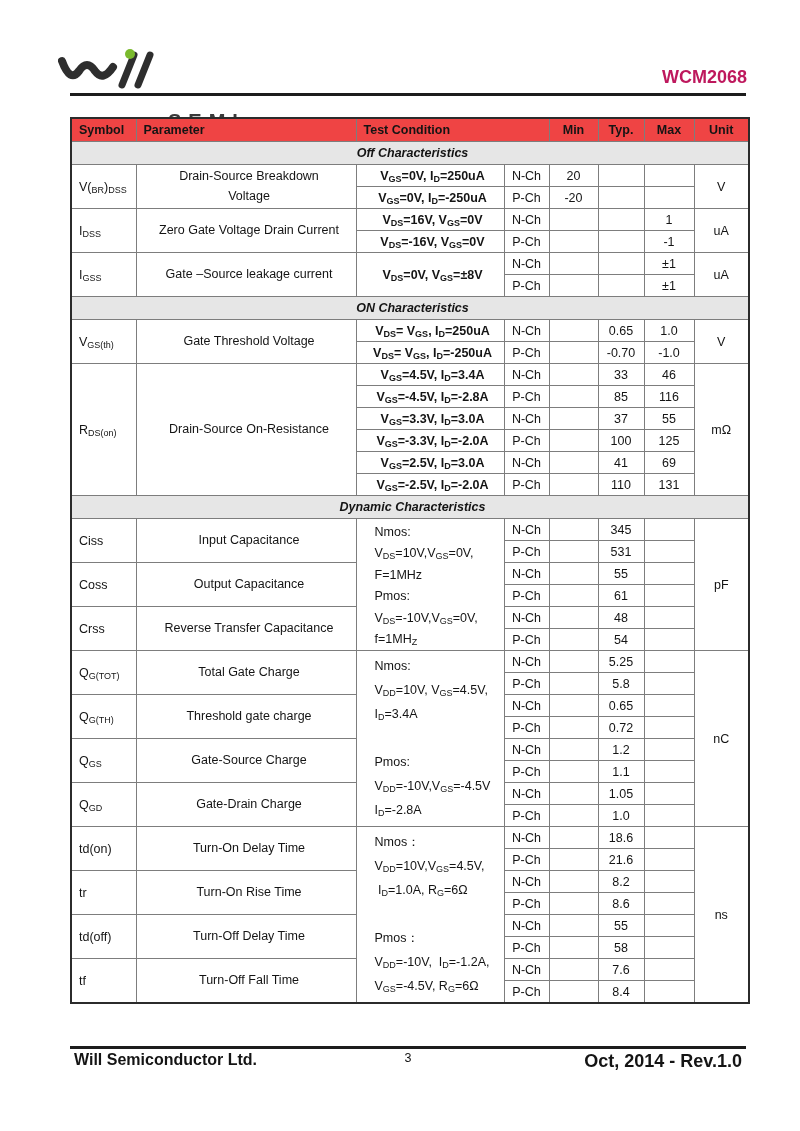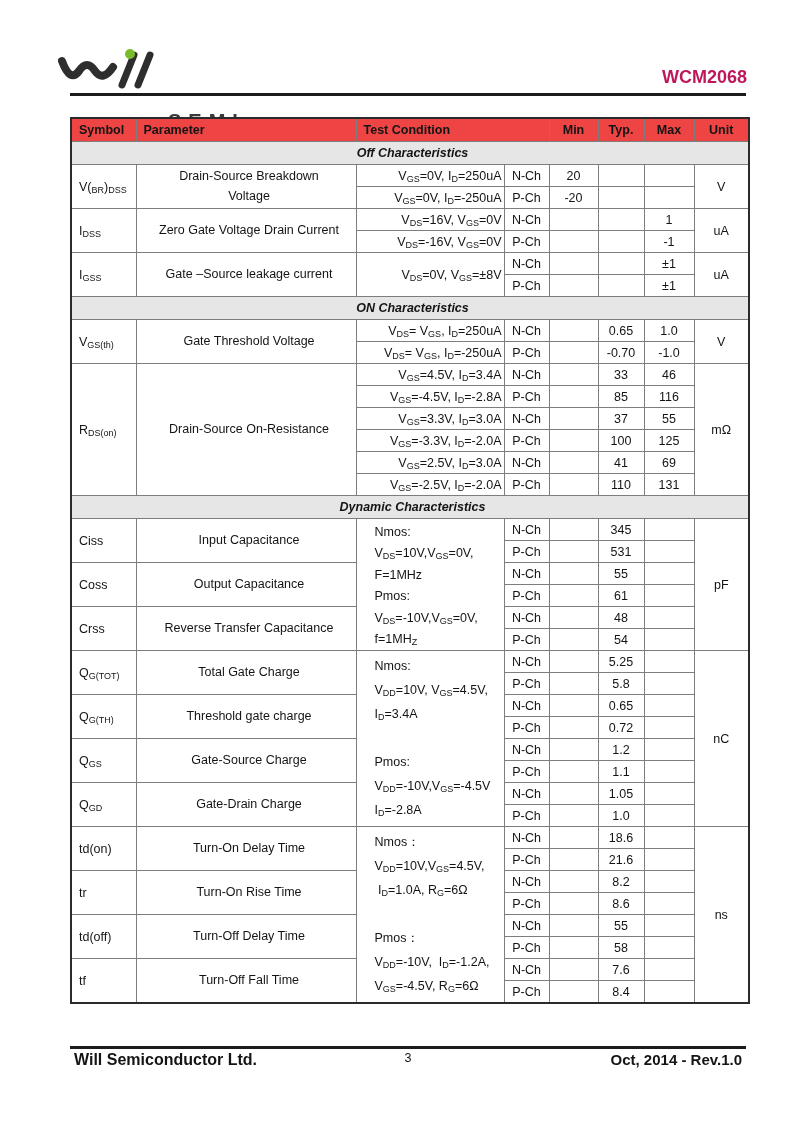--- a/index.html
+++ b/index.html
@@ -19,31 +19,31 @@
   .tblwrap{position:absolute;left:70px;top:117px;}
   table{border-collapse:collapse;table-layout:fixed;width:680px;border:2px solid #2b2b2b;}
   col.c1{width:65px}col.c2{width:220px}col.c3{width:148px}col.c4{width:45px}
   col.c5{width:49px}col.c6{width:46px}col.c7{width:50px}col.c8{width:55px}
   th,td{border:1px solid #7d7d7d;font-size:12.5px;height:21px;padding:0 2px;vertical-align:middle;overflow:hidden;}
   th{background:#ef4444;font-weight:bold;text-align:left;padding-left:7px;height:22px;}
   th.hc{text-align:center;padding-left:2px;}
   td.section{background:#e6e6e6;font-weight:bold;text-align:center;padding-left:7px;height:22px;font-style:italic;}
   td.sym{text-align:left;padding-left:7px;}
   td.param{text-align:center;padding-left:8px;line-height:1.55;}
-  td.cond{text-align:right;padding-left:7px;}
+  td.cond{text-align:center;padding-left:7px;font-weight:bold;}
   td.condblk{text-align:left;padding-left:18px;vertical-align:top;padding-top:3px;line-height:21.4px;}
   td.lh24{line-height:24px;}
   td.ch,td.min,td.typ,td.max,td.unit{text-align:center;}
   sub{font-size:9px;vertical-align:-2px;line-height:0;}
   sup{font-size:9px;vertical-align:4px;line-height:0;}
 
   
   .footer-company{position:absolute;left:74px;top:1051px;font-size:16px;font-weight:bold;}
   .footer-page{position:absolute;left:70px;top:1051px;width:676px;text-align:center;font-size:12.5px;}
-  .footer-rev{position:absolute;right:58px;top:1051px;font-size:15px;font-weight:bold;}
+  .footer-rev{position:absolute;right:58px;top:1051px;font-size:18px;font-weight:bold;}
 </style>
 </head>
 <body>
 
 <div class="page">
 
   <svg class="logo" viewBox="0 0 200 44">
     <path d="M4,13 Q12,35 21,23 Q29,11 37,23 Q45,34 55,19" fill="none" stroke="#2e2e2e" stroke-width="8" stroke-linecap="round"></path>
     <line x1="64" y1="37" x2="76" y2="7" stroke="#2e2e2e" stroke-width="7" stroke-linecap="round"></line>
     <line x1="80" y1="37" x2="92" y2="7" stroke="#2e2e2e" stroke-width="7" stroke-linecap="round"></line>

